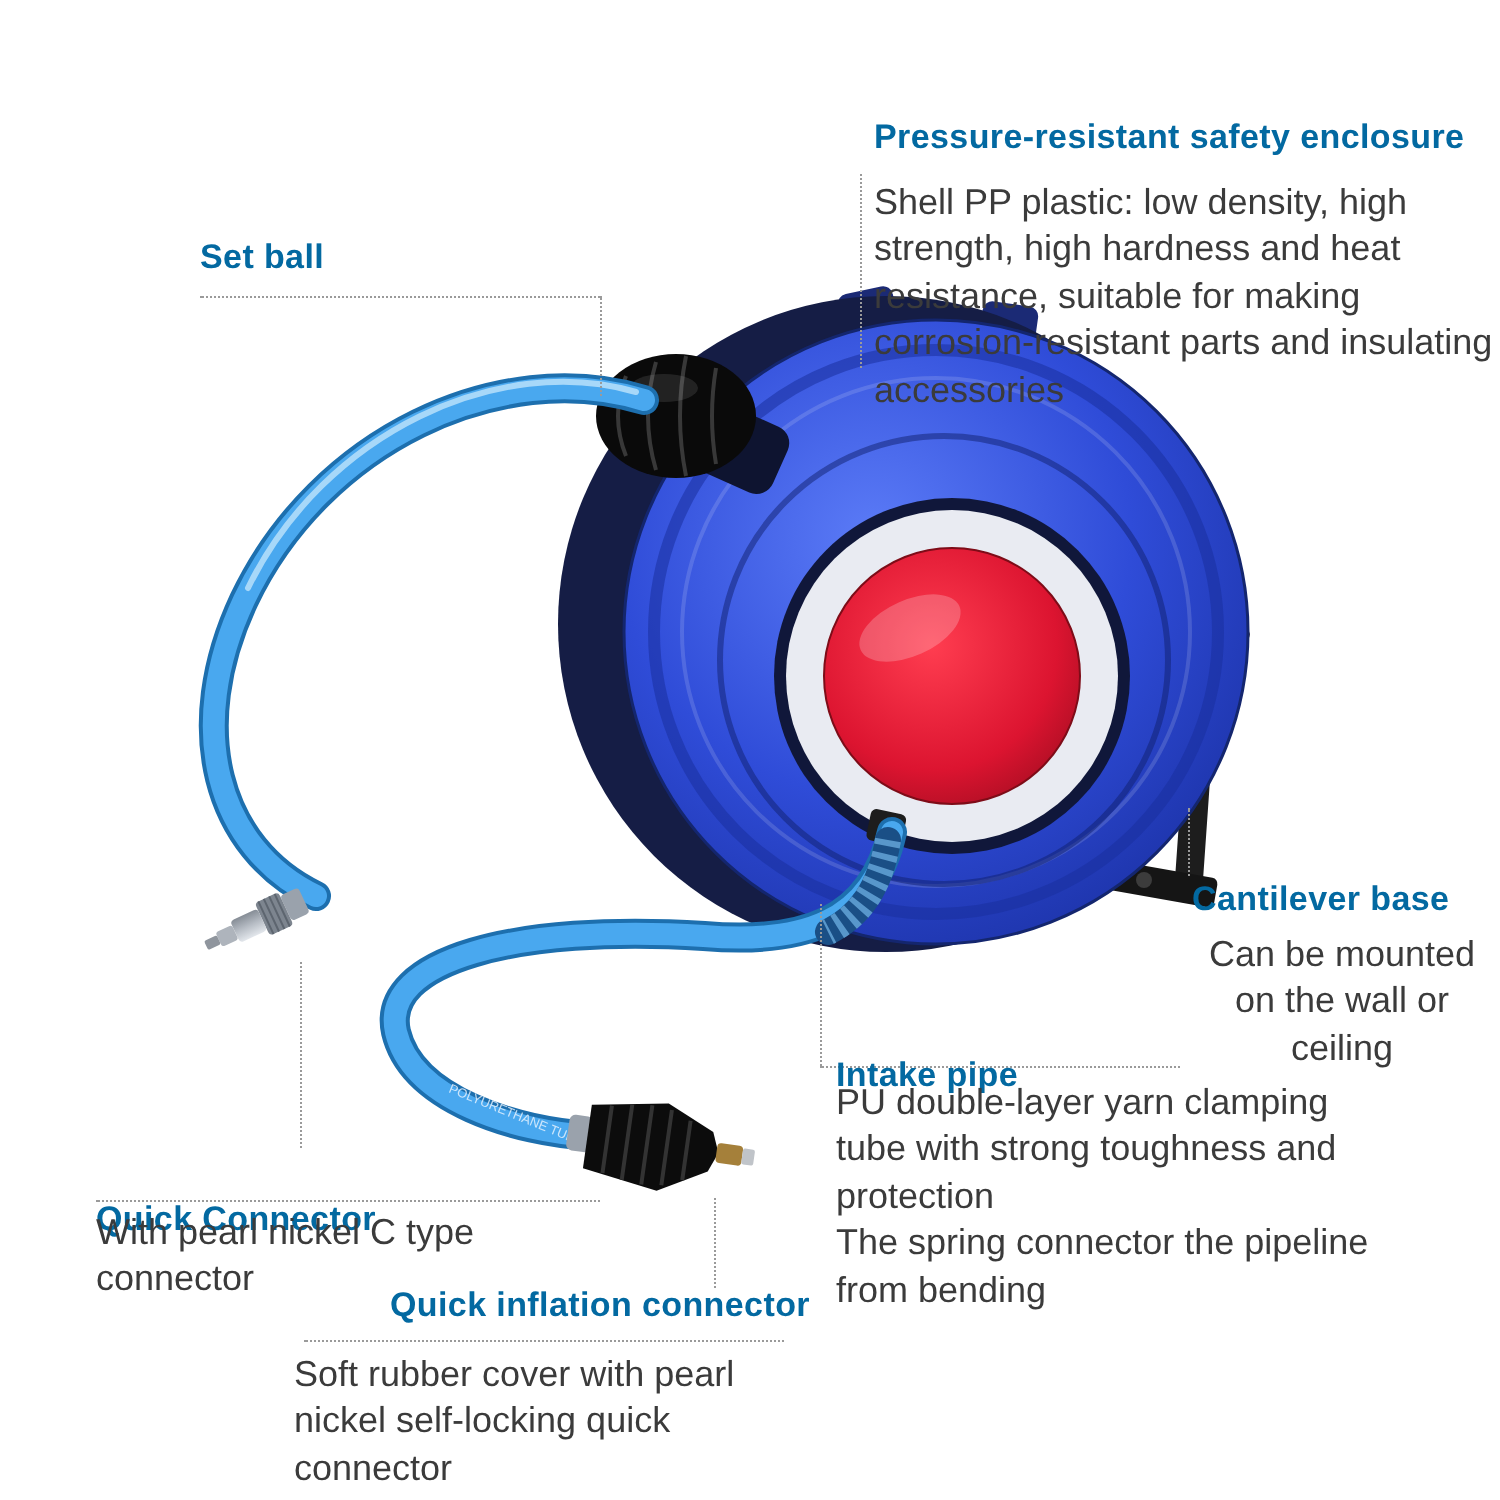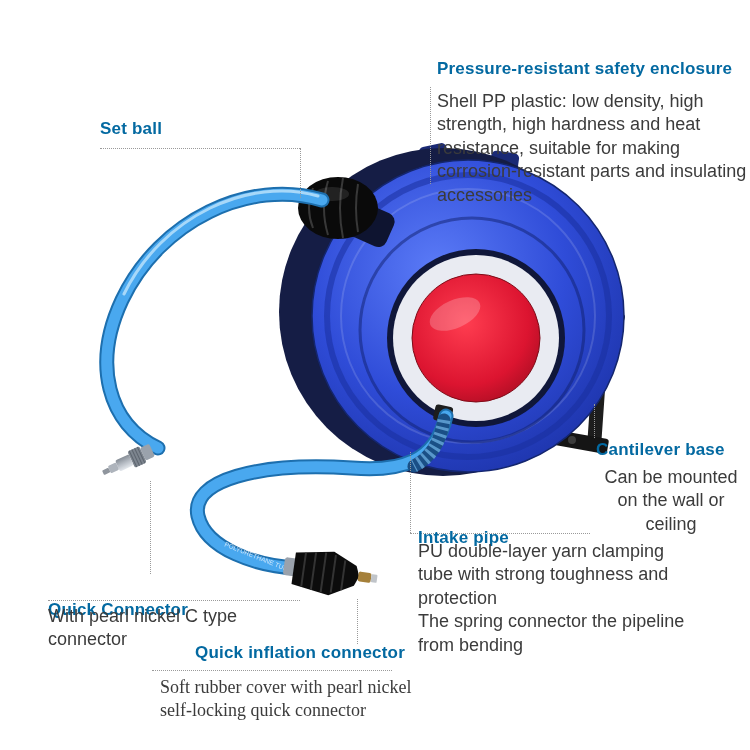--- a/index.html
+++ b/index.html
@@ -130,15 +130,15 @@
   <div class="callout-desc" style="left:596px;top:466px;width:150px;text-align:center;">Can be mounted on the wall or ceiling</div>
 
   <div class="callout-title" style="left:418px;top:528px;">Intake pipe</div>
   <div class="callout-desc" style="left:418px;top:540px;width:272px;">PU double-layer yarn clamping tube with strong toughness and protection
 The spring connector the pipeline from bending</div>
 
   <div class="callout-title" style="left:48px;top:600px;">Quick Connector</div>
   <div class="callout-desc" style="left:48px;top:605px;width:270px;">With pearl nickel C type connector</div>
 
   <div class="callout-title" style="left:152px;top:643px;margin-left:43px;">Quick inflation connector</div>
-  <div class="callout-desc" style="left:160px;top:676px;width:258px;font-family:Liberation Serif, serif;">Soft rubber cover with pearl nickel self-locking quick connector</div>
+  <div class="callout-desc" style="left:147px;top:676px;width:258px;">Soft rubber cover with pearl nickel self-locking quick connector</div>
 
 </div>
 
 </body></html>

